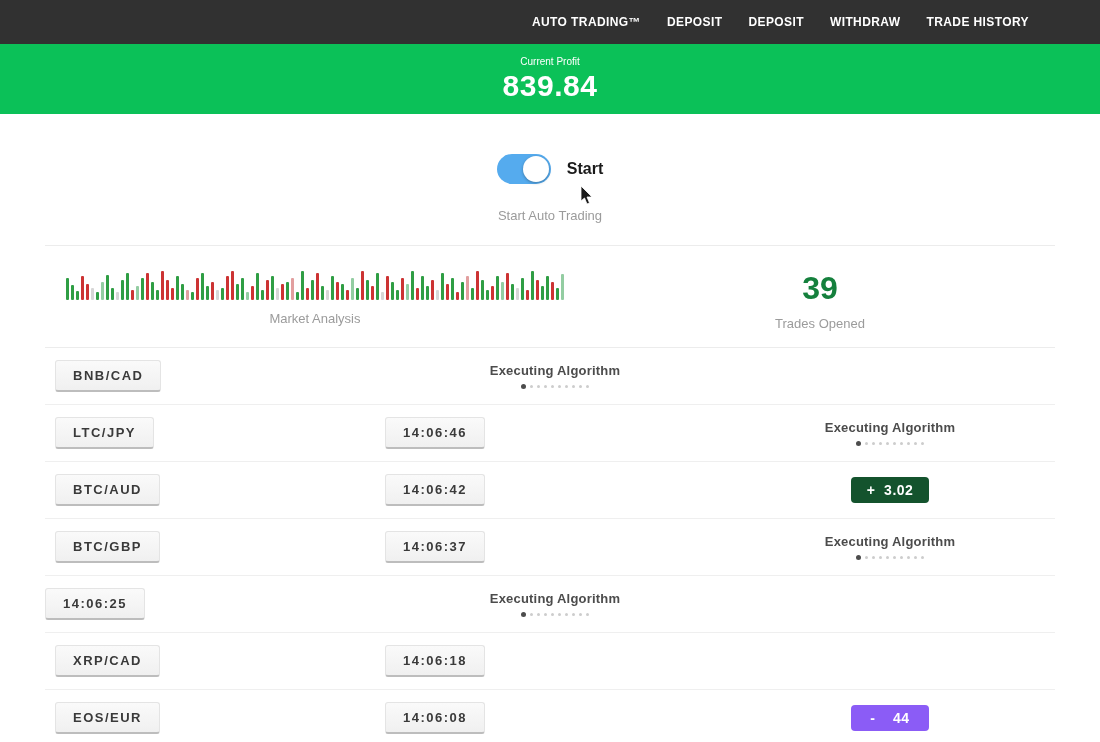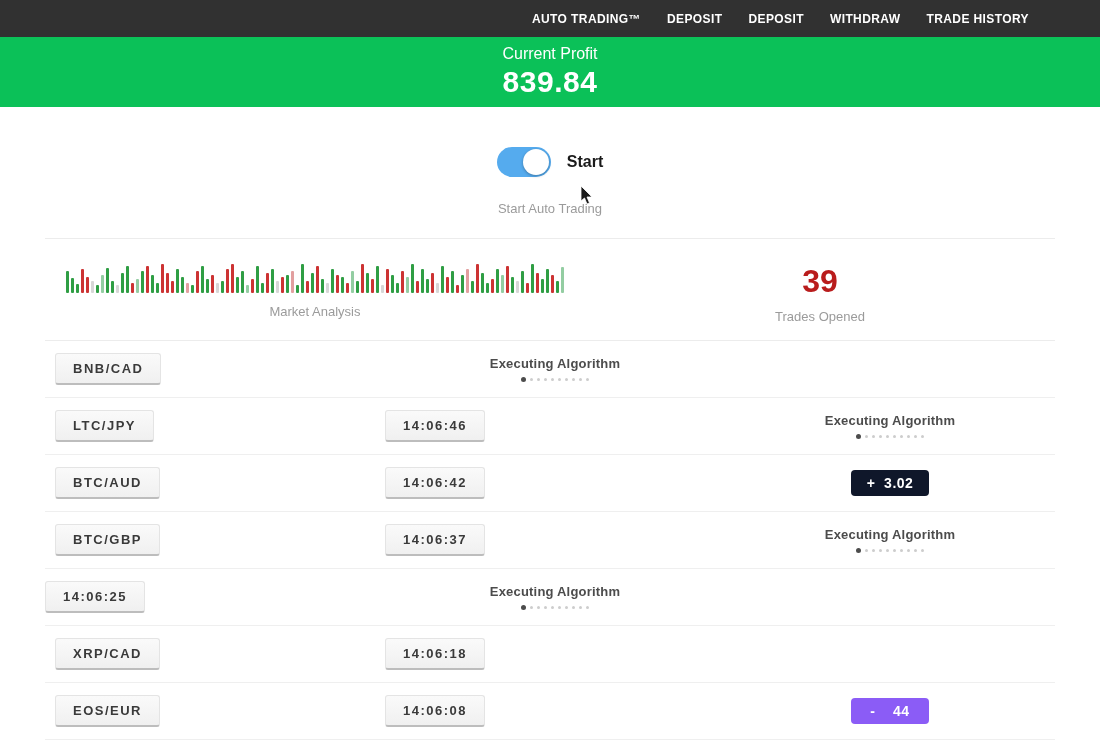--- a/index.html
+++ b/index.html
@@ -3,54 +3,54 @@
 <meta charset="utf-8">
 <style>
   * { box-sizing: border-box; margin: 0; padding: 0; }
   html,body { width:1100px; height:742px; }
   body {
     font-family: "Liberation Sans", sans-serif;
     background:#fff; overflow:hidden; position:relative;
   }
   
   .topnav {
-    height:37px; background:#313131; display:flex; justify-content:flex-end;
+    height:44px; background:#313131; display:flex; justify-content:flex-end;
     align-items:center; padding-right:58px;
   }
   .nav-item {
     color:#fff; font-size:12px; font-weight:bold; letter-spacing:.4px;
     padding:8px 13px; cursor:pointer; white-space:nowrap;
   }
   
   .banner {
     height:70px; background:#0bc158; color:#fff; display:flex;
     flex-direction:column; align-items:center; justify-content:center;
   }
-  .banner-label { font-size:16px; }
+  .banner-label { font-size:10px; }
   .banner-value { font-size:30px; font-weight:bold; margin-top:2px; letter-spacing:.5px; }
   
   .content { padding:0 45px; }
   .stats-row { display:flex; }
   .col-left { width:540px; display:flex; flex-direction:column; align-items:center; }
   .col-right { flex:1; display:flex; flex-direction:column; align-items:center; }
   .section-1 { padding:30px 0 22px; }
   .balance-value { font-size:42px; font-weight:bold; color:#292c2f; letter-spacing:1px; }
   .sub-label { font-size:13px; color:#9b9b9b; }
   .balance-sub { margin-top:16px; }
   .toggle-wrap { display:flex; align-items:center; gap:16px; margin-top:10px; }
   .toggle { width:54px; height:30px; background:#55abee; border-radius:16px; position:relative; cursor:pointer; }
   .toggle-knob { position:absolute; right:2px; top:2px; width:26px; height:26px; background:#fff; border-radius:50%; box-shadow:0 1px 3px rgba(0,0,0,.3); }
   .toggle-label { font-size:16px; font-weight:bold; color:#1a1a1a; }
   .auto-sub { margin-top:24px; }
   .divider { border:none; border-top:1px solid #ececec; }
   .section-2 { padding:24px 0 16px; }
   .chart { display:flex; align-items:flex-end; gap:2px; height:30px; }
   .bar { width:3px; border-radius:1px; }
   .chart-sub { margin-top:11px; }
-  .trades-value { font-size:32px; font-weight:bold; color:#b91c1c; }
+  .trades-value { font-size:32px; font-weight:bold; color:#15803d; }
   .trades-sub { margin-top:9px; }
   
   .trade-row {
     display:grid; grid-template-columns:340px 1fr 330px; align-items:center;
     height:57px; border-bottom:1px solid #efefef;
   }
   .cell-pair { padding-left:10px; }
   .tag {
     display:inline-block; background:linear-gradient(#fafafa,#f0f0f0);
     border:1px solid #e4e4e4; border-bottom:2px solid #bdbdbd; border-radius:3px;
@@ -59,21 +59,21 @@
   .cell-status { display:flex; justify-content:center; }
   .status-exec { display:flex; flex-direction:column; align-items:center; }
   .status-label { font-size:13px; font-weight:bold; color:#4c4c4c; letter-spacing:.2px; }
   .dots { display:flex; align-items:center; gap:4px; margin-top:6px; }
   .dot { width:3px; height:3px; border-radius:50%; background:#cdcdcd; }
   .dot.active { width:5px; height:5px; background:#4c4c4c; }
   .result {
     min-width:78px; text-align:center; padding:5px 8px; border-radius:4px;
     color:#fff; font-size:14px; font-weight:bold; white-space:pre; letter-spacing:.5px;
   }
-  .result.profit { background:#0f172a; }
+  .result.profit { background:#14532d; }
   .result.loss { background:#8b5cf6; }
   .mouse-cursor { position:absolute; left:580px; top:186px; }
 </style>
 </head>
 <body>
 
 <div class="topnav">
   <div style="display:flex;">
       <div class="nav-item">AUTO TRADING™</div>
       <div class="nav-item">DEPOSIT</div>

